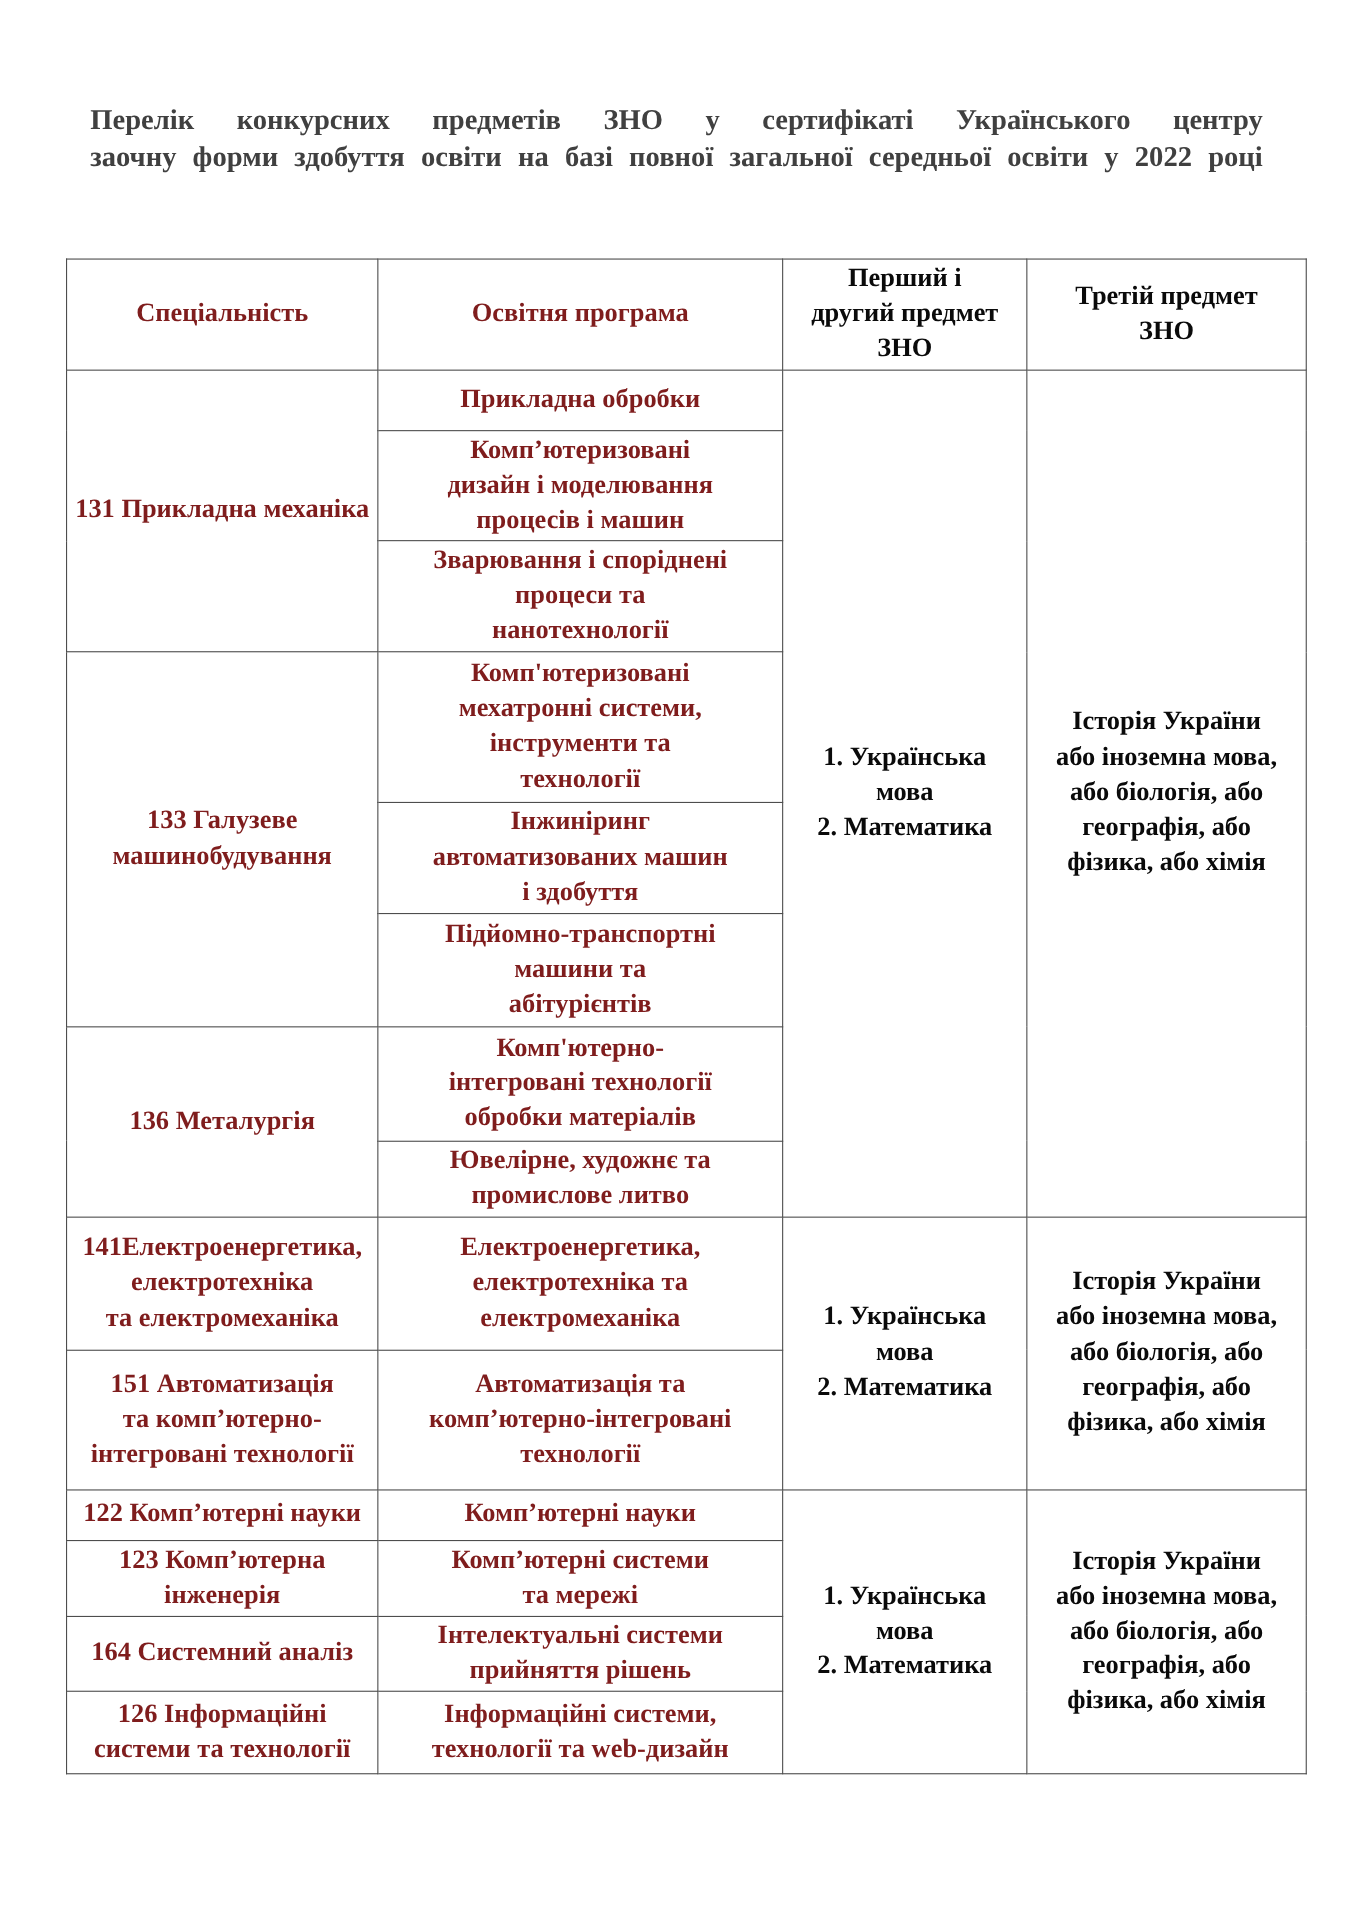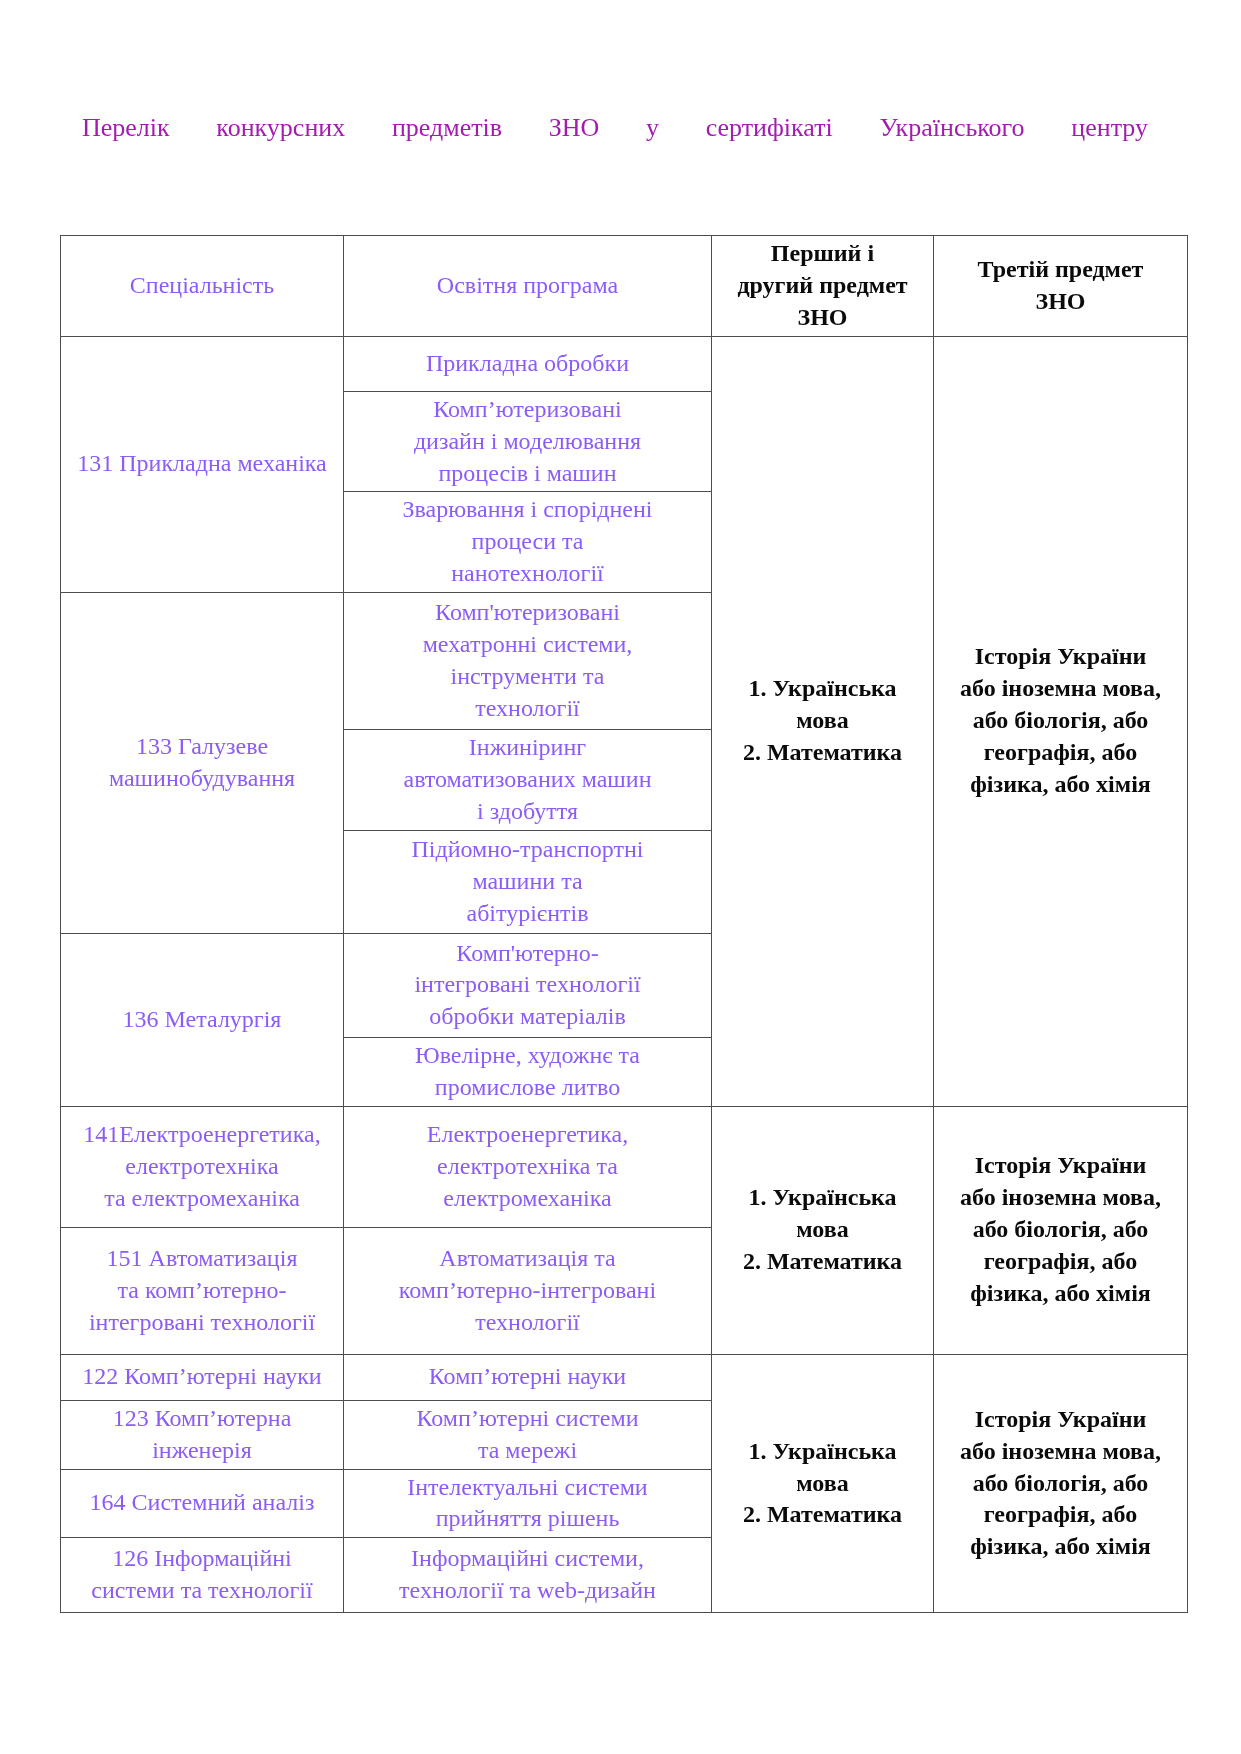--- a/index.html
+++ b/index.html
@@ -6,56 +6,56 @@
   .page{
     position:relative;
     width:1241px;height:1754px;
     background:#ffffff;
     font-family:"Liberation Serif","DejaVu Serif",serif;
     color:#111111;
     overflow:hidden;
   }
   .doc-title{
     position:absolute;left:82px;top:92px;width:1066px;
-    font-size:26px;font-weight:normal;line-height:1.31;
-    color:#a21caf;
-    margin-top:19px;
+    font-size:26px;font-weight:bold;line-height:1.31;
+    color:#404040;
   }
   .title-line{
     text-align:justify;
     text-align-last:justify;
     white-space:normal;
   }
   table.zno{
     position:absolute;left:60px;top:235px;
     width:1127px;
     border-collapse:collapse;
     table-layout:fixed;
   }
   table.zno td, table.zno th{
     border:1.5px solid #4d4d4d;
     text-align:center;
     vertical-align:middle;
     font-size:24px;
     line-height:1.33;
-    font-weight:normal;
+    font-weight:bold;
     white-space:pre-line;
     padding:2px 6px;
-    color:#8b5cf6;
+    color:#7f1d1d;
     overflow:hidden;
   }
   table.zno .b{font-weight:bold;color:#0a0a0a;}
 </style>
 </head>
 <body>
 
 <div class="page">
 
   <div class="doc-title">
     <div class="title-line">Перелік конкурсних предметів ЗНО у сертифікаті Українського центру</div>
+    <div class="title-line">заочну форми здобуття освіти на базі повної загальної середньої освіти у 2022 році</div>
   </div>
 
   <table class="zno">
     <colgroup>
       <col style="width:283px">
       <col style="width:368px">
       <col style="width:222px">
       <col style="width:254px">
     </colgroup>
     <tbody>

